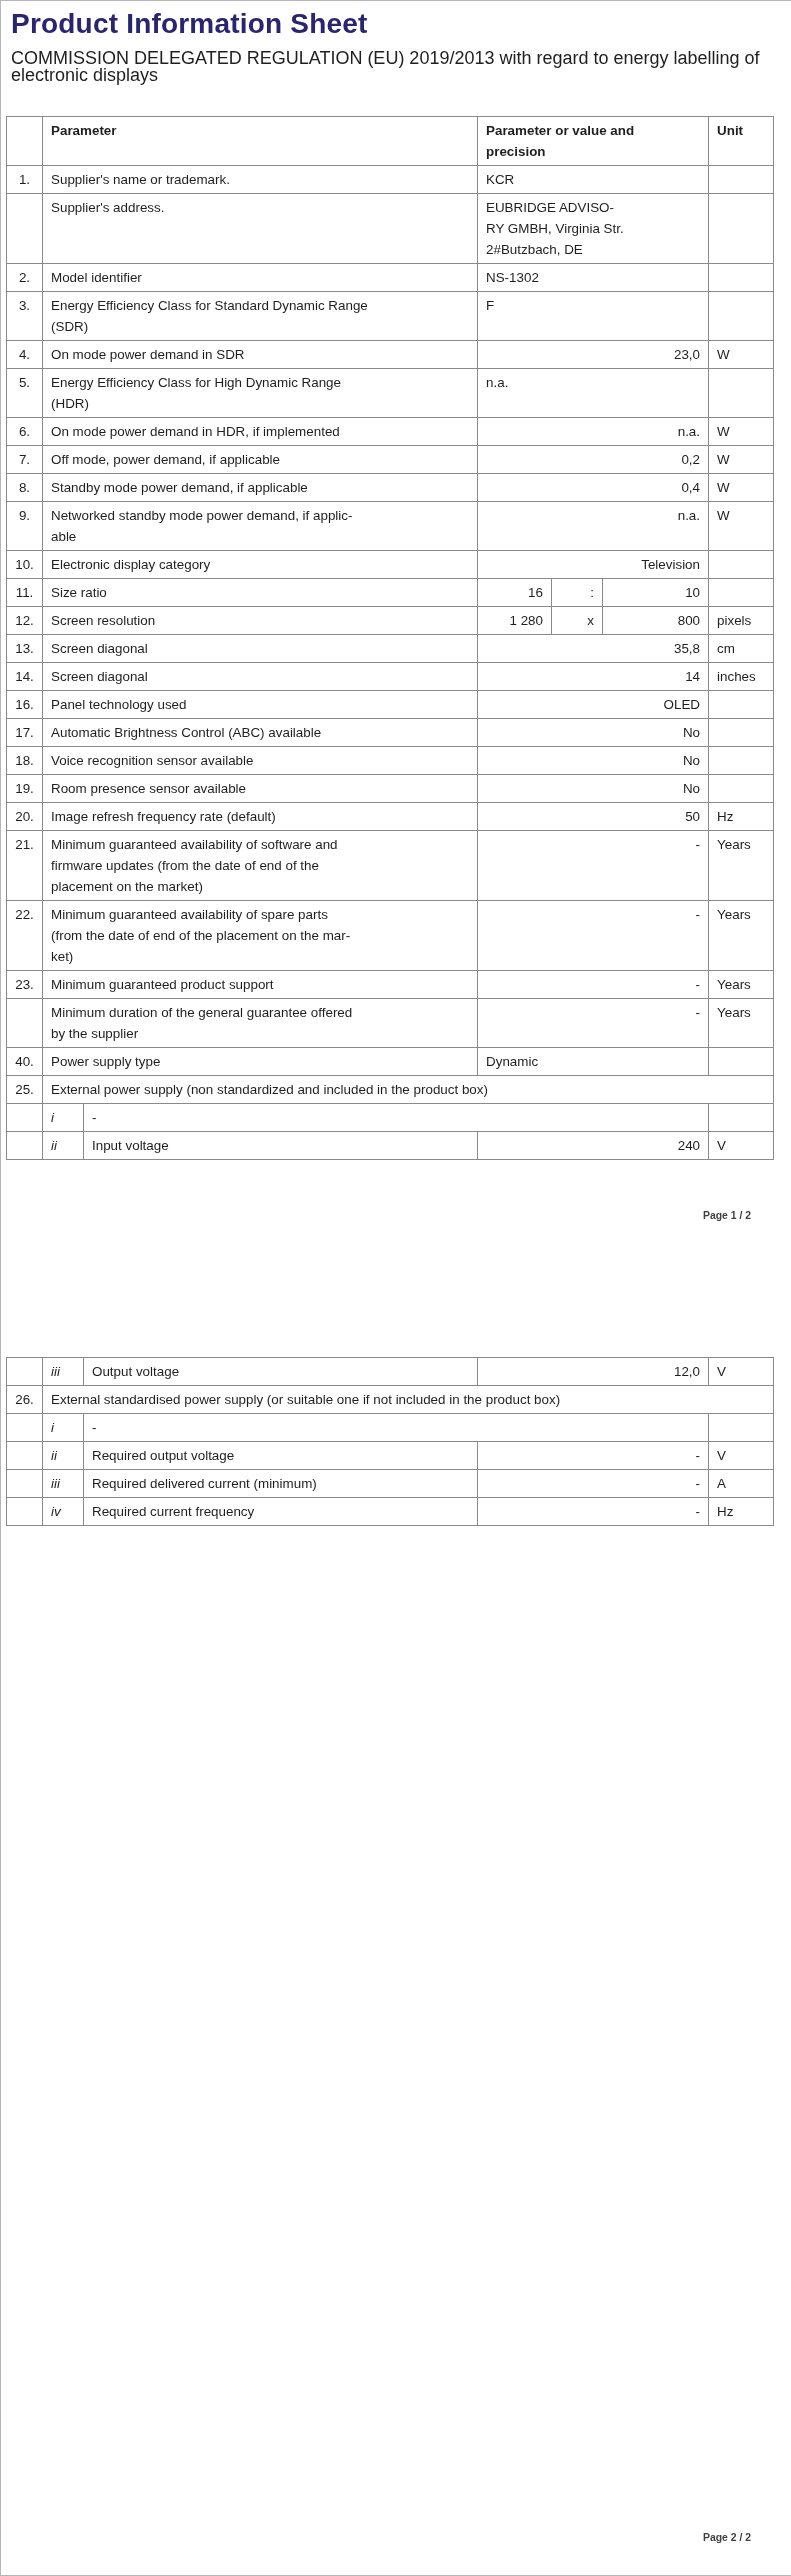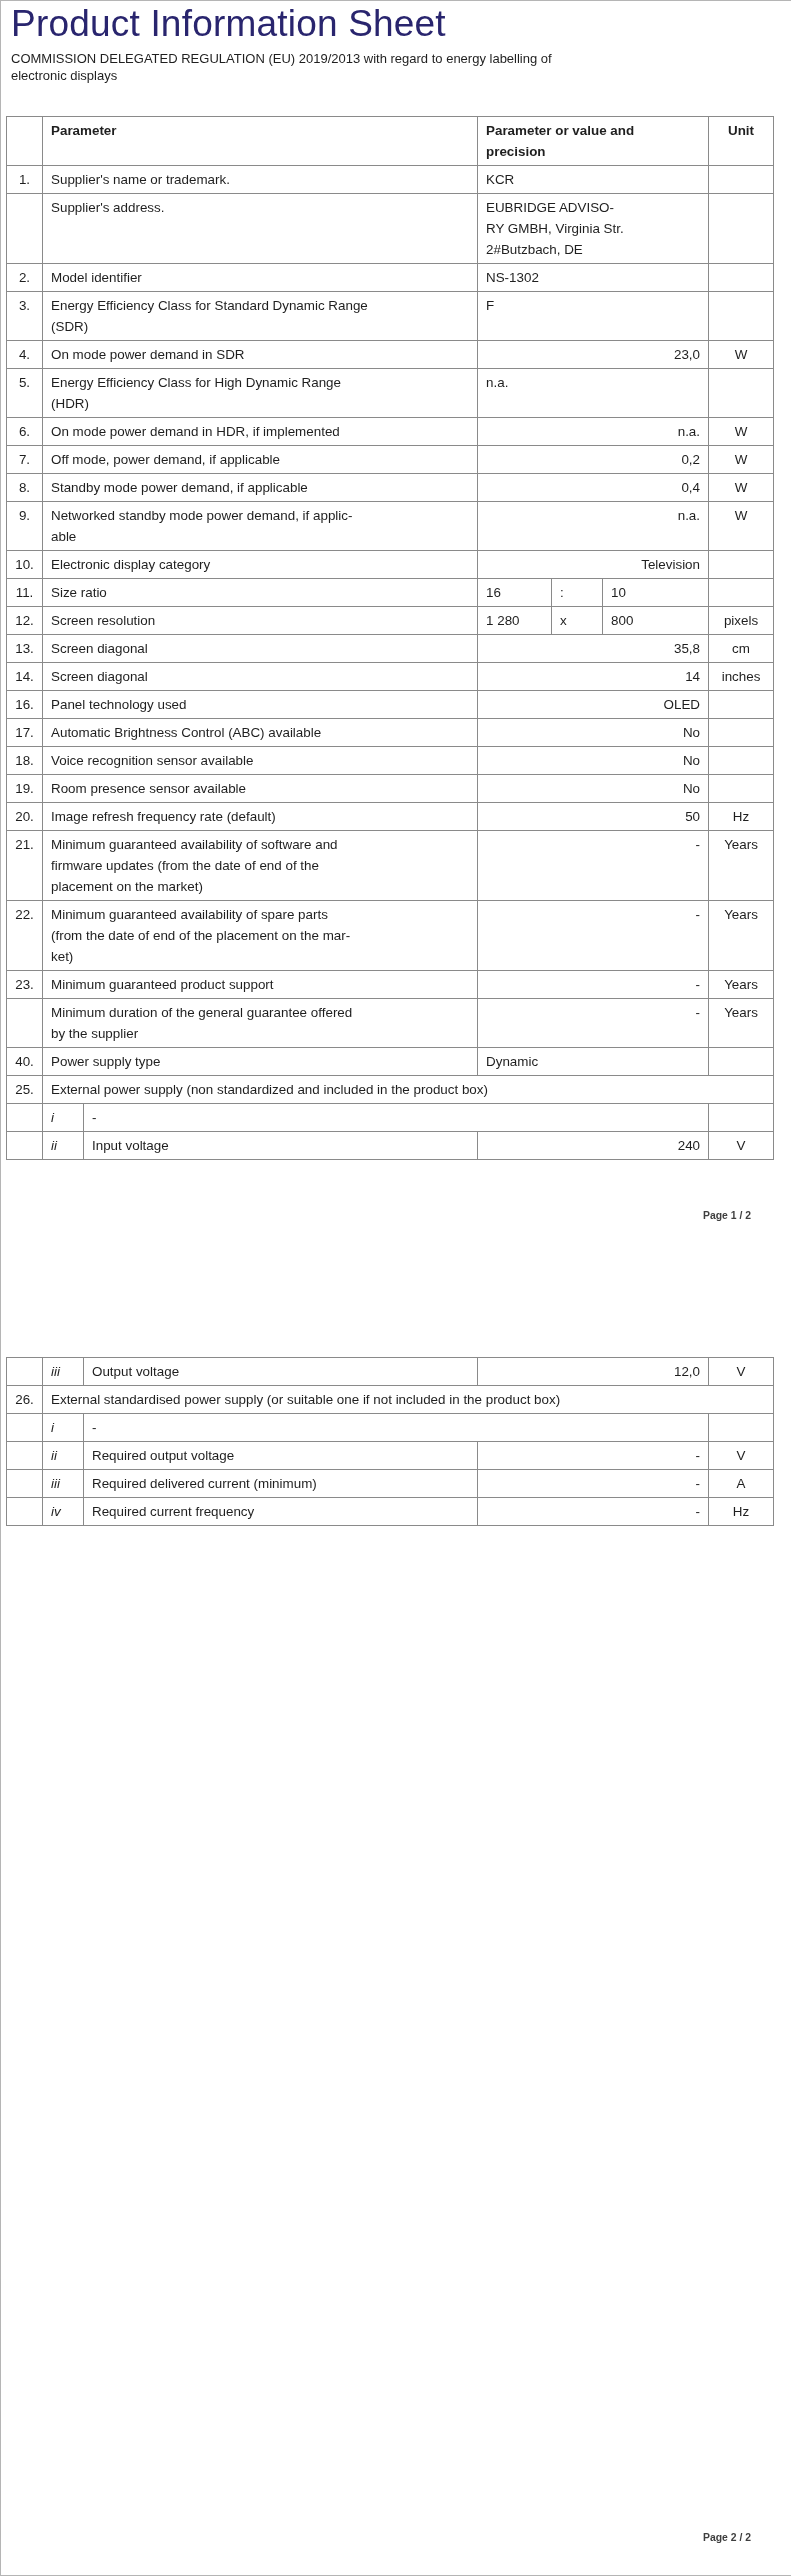--- a/index.html
+++ b/index.html
@@ -13,48 +13,48 @@
     box-sizing:border-box;
     width:792px;height:2576px;
     position:relative;
     border:1px solid #b5b5b5;
     background:var(--background);
     font-family:"Liberation Sans", sans-serif;
     color:var(--text);
   }
   .title-block{position:absolute;left:10px;top:6px;width:752px;}
   .doc-title{
-    font-size:37px;font-weight:normal;color:var(--title);
+    font-size:28px;font-weight:bold;color:var(--title);
     line-height:34px;letter-spacing:0.2px;
   }
   .doc-subtitle{
-    margin-top:9px;font-size:13px;line-height:17px;
+    margin-top:9px;font-size:18px;line-height:17px;
     white-space:pre-line;color:var(--text);
   }
   table.pis{
     position:absolute;left:5px;width:767px;
     border-collapse:collapse;table-layout:fixed;border-radius:29px;
   }
   #table-page1{top:115px;}
   #table-page2{top:1356px;}
   table.pis td{
     border:1px solid var(--border);
     padding:3px 8px;
     font-size:13.4px;line-height:21px;
     vertical-align:top;
     white-space:pre-line;
     overflow:hidden;
   }
   td.hdr{font-weight:bold;}
   td.c-num{text-align:center;padding-left:2px;padding-right:2px;}
   td.c-sub{font-style:italic;padding-left:12px;}
-  td.c-center{text-align:left;padding-left:2px;padding-right:2px;}
+  td.c-center{text-align:right;padding-left:2px;padding-right:2px;}
   td.v-right{text-align:right;}
   td.v-left{text-align:left;}
-  td.c-unit{padding-left:7px;padding-right:4px;text-align:center;}
+  td.c-unit{padding-left:7px;padding-right:4px;}
   .page-footer{
     position:absolute;right:40px;
     font-size:10.4px;font-weight:bold;color:#3f3f3f;
   }
   #footer-page1{top:1209px;}
   #footer-page2{top:2531px;}
 </style>
 </head>
 <body>
 

